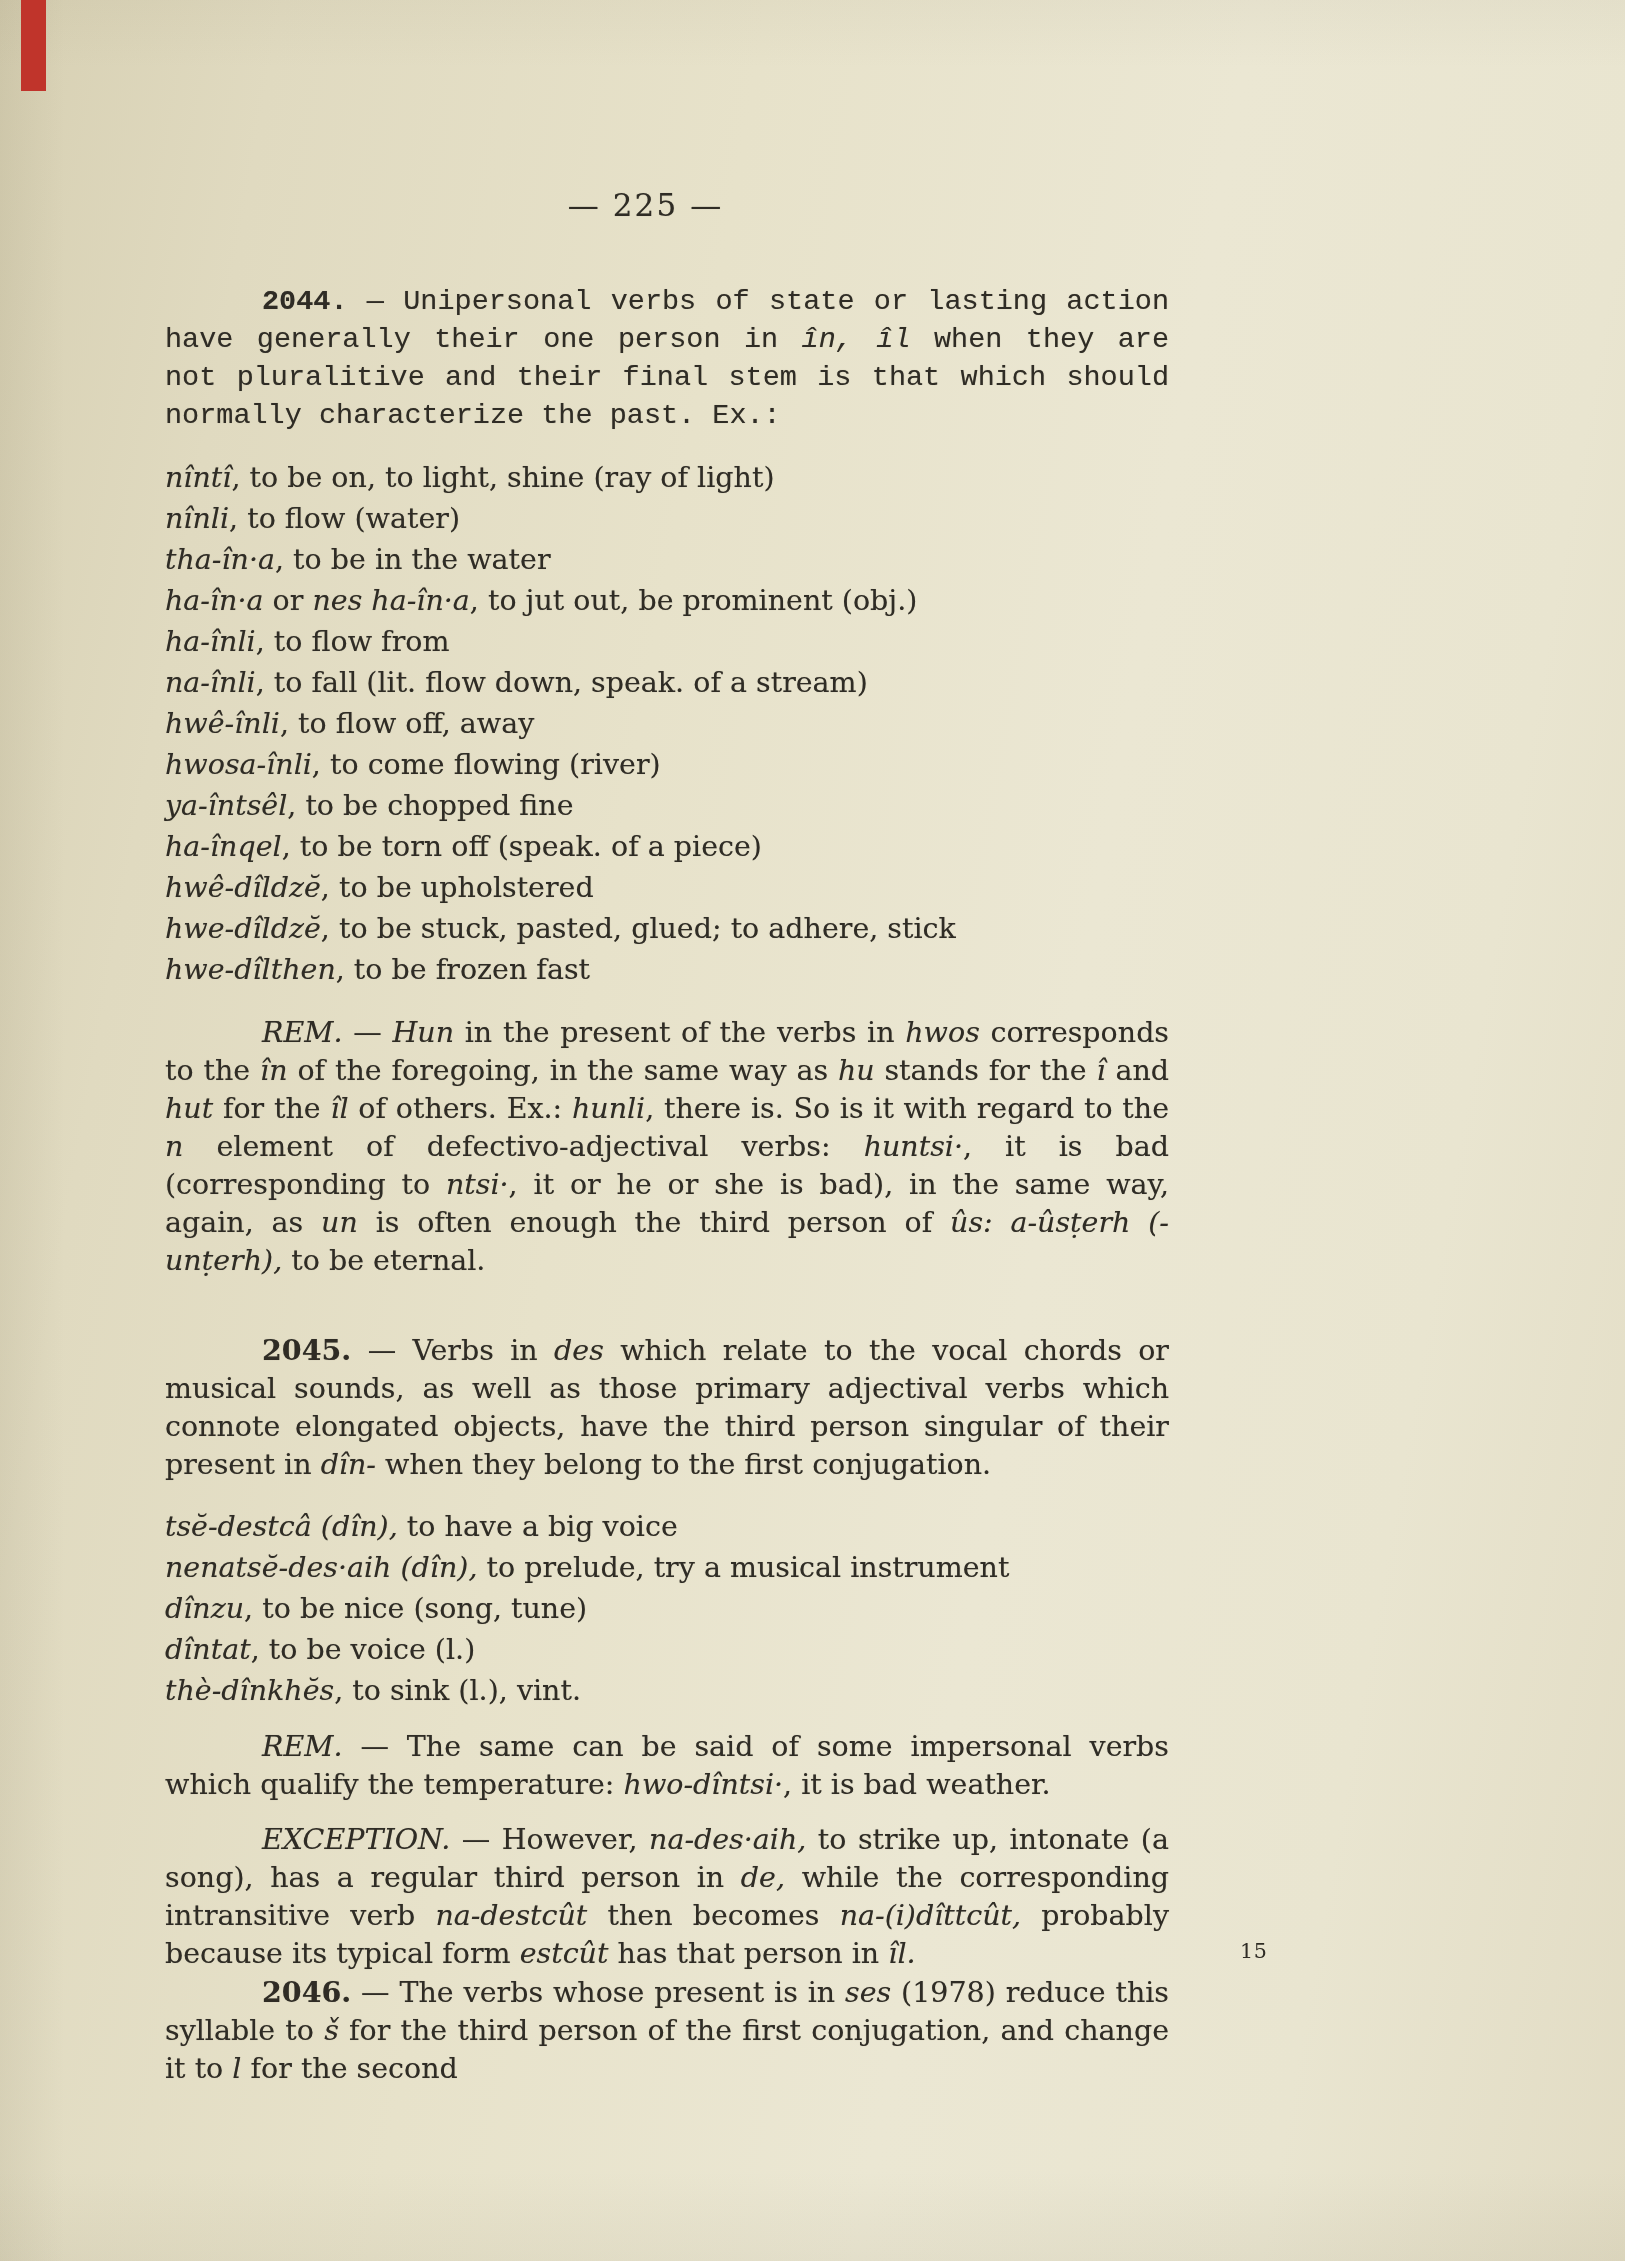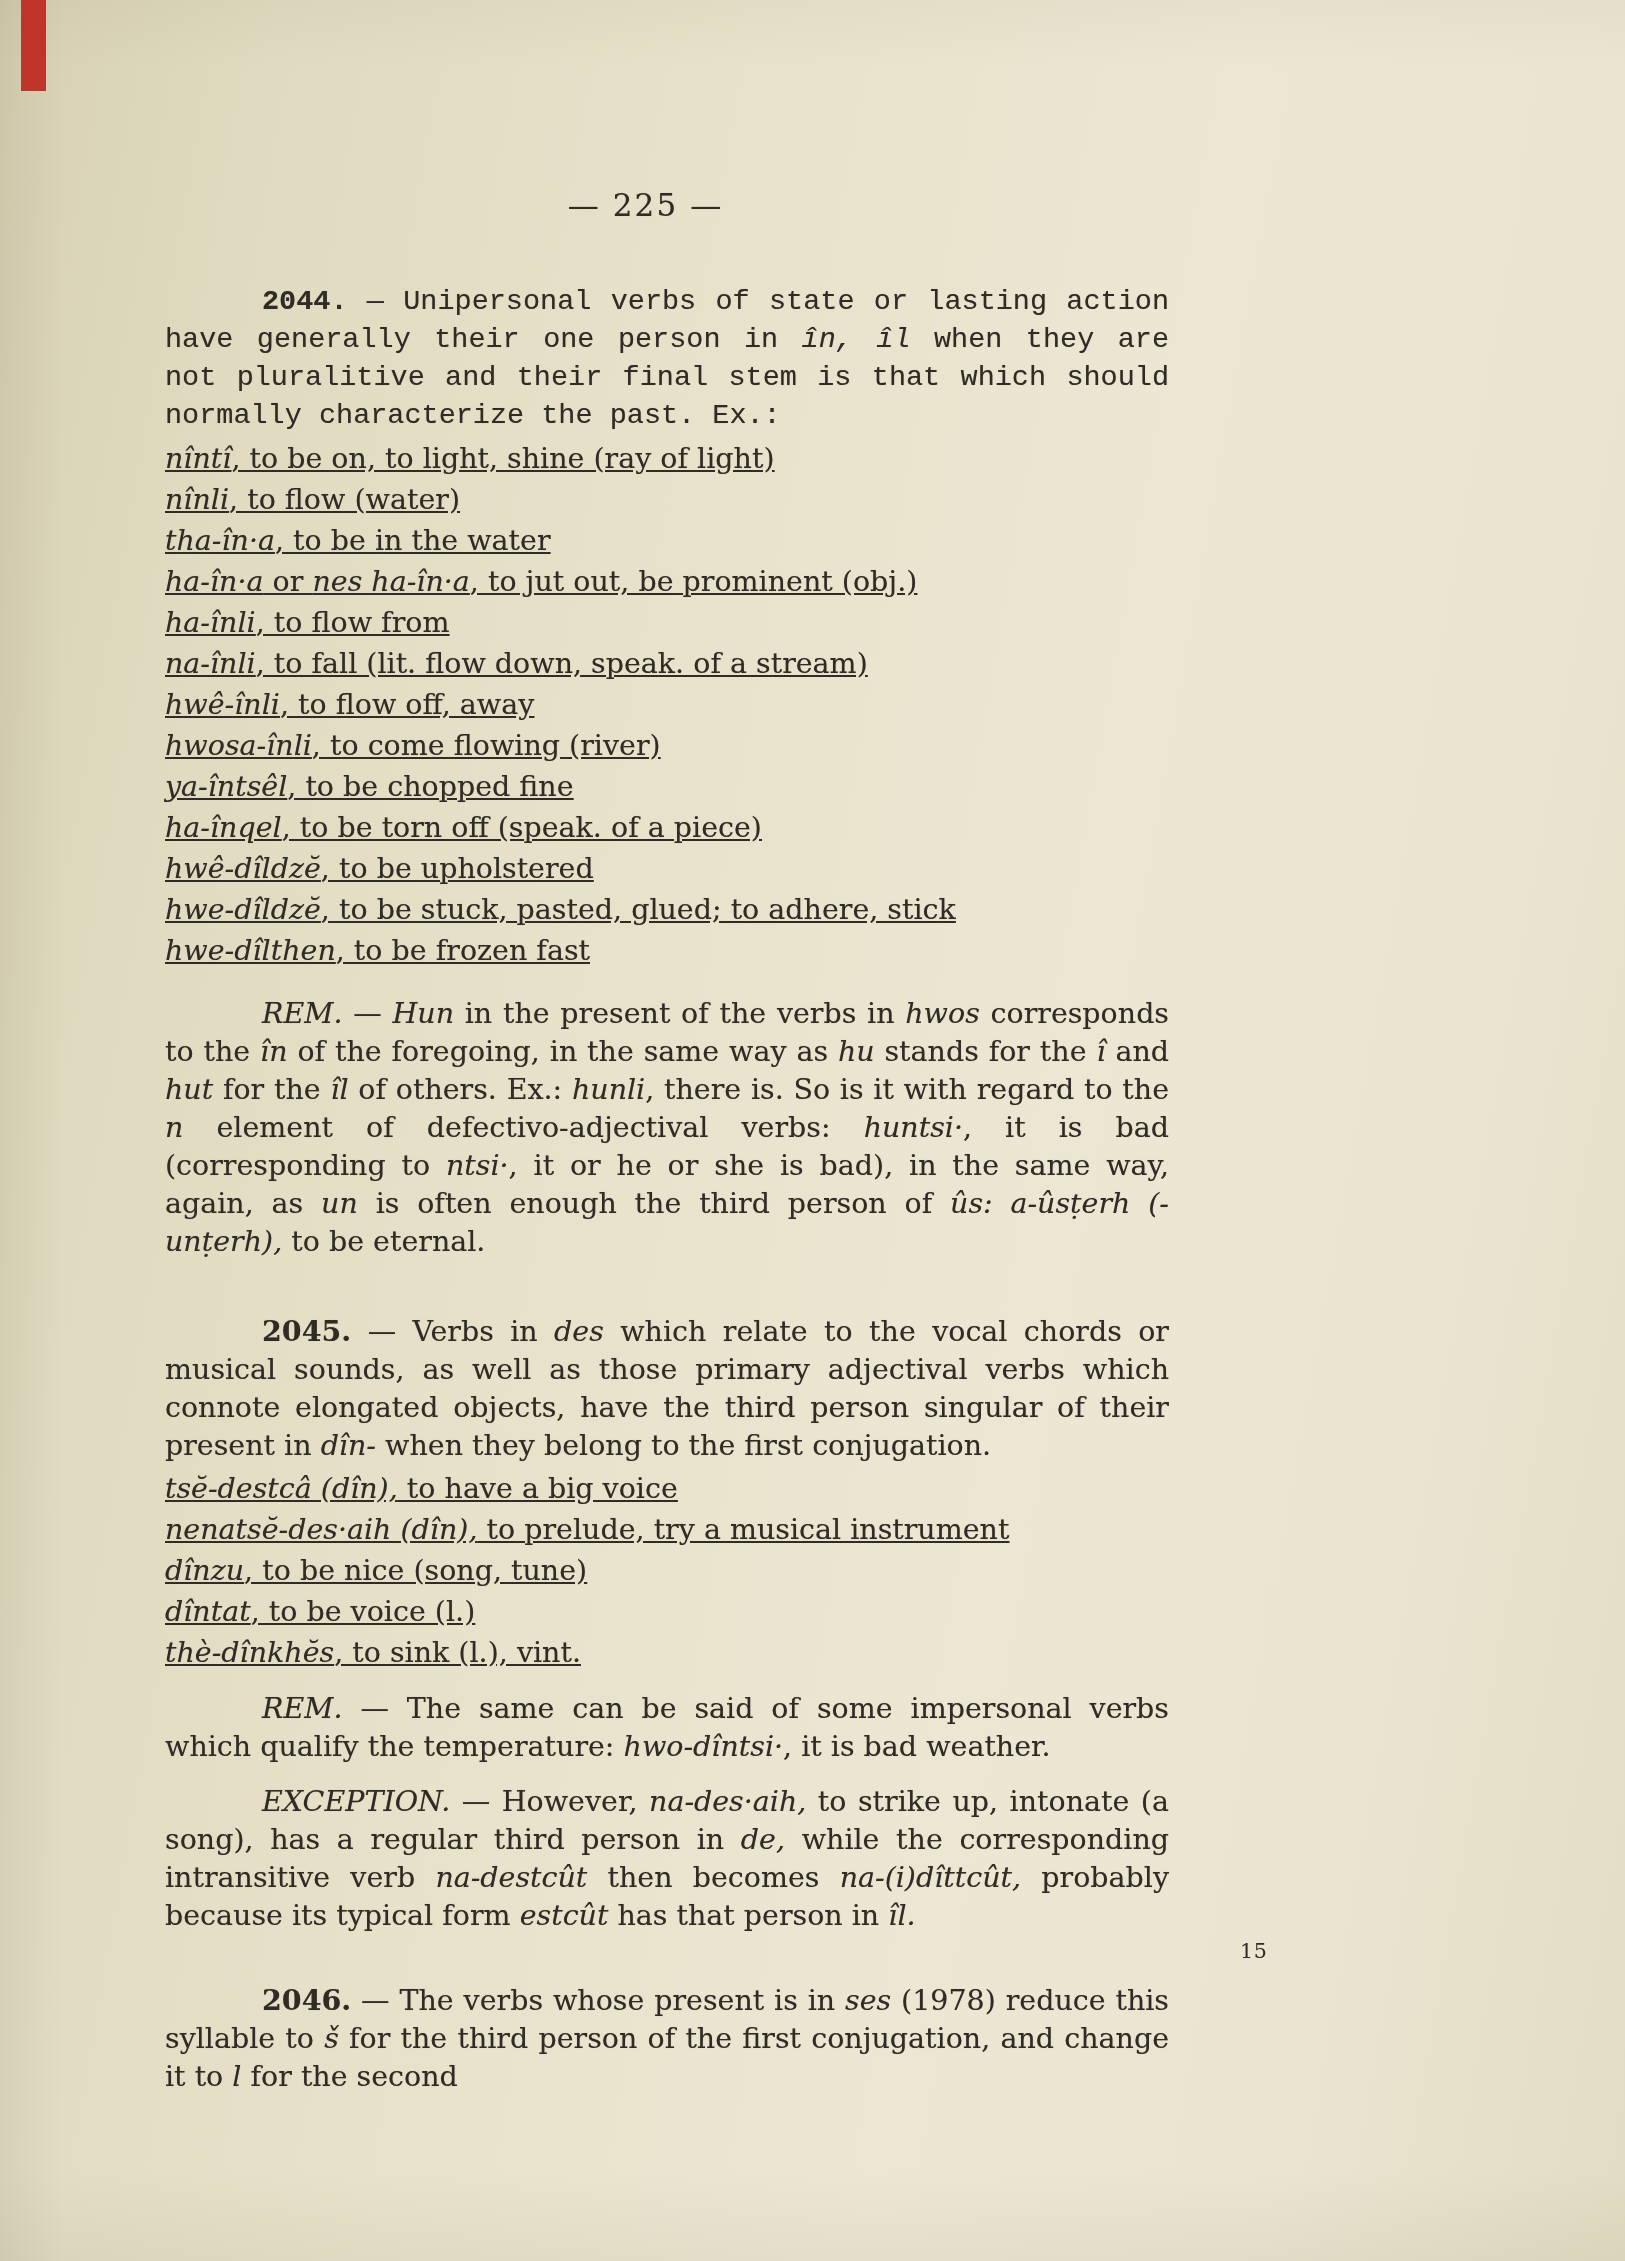--- a/index.html
+++ b/index.html
@@ -45,31 +45,31 @@
     margin: 0 43px 0 0;
   }
   .para {
     font-size: 28.5px;
     line-height: 38px;
     text-align: justify;
     text-indent: 97px;
     margin: 0;
   }
   .para-2044 { margin-top: 60px; font-family: Liberation Mono, monospace; }
-  .example-list { margin-top: 3px; text-decoration: underline; }
+  .example-list { margin-top: 22px; }
   .ex-line {
     font-size: 28.5px;
     line-height: 41px;
     text-align: left;
   }
   .remark { margin-top: 24px; }
   .para-2045 { margin-top: 51px; }
   .remark-2 { margin-top: 17px; }
   .exception { margin-top: 17px; }
-  .para-2046 { margin-top: 46px; }
+  .para-2046 { }
   .page-footer {
     position: absolute;
     left: 1240px;
     top: 1939px;
     font-size: 20.7px;
     letter-spacing: 0.7px;
   }
   .it { font-style: italic; }
   .bd { font-weight: bold; }
 </style>

